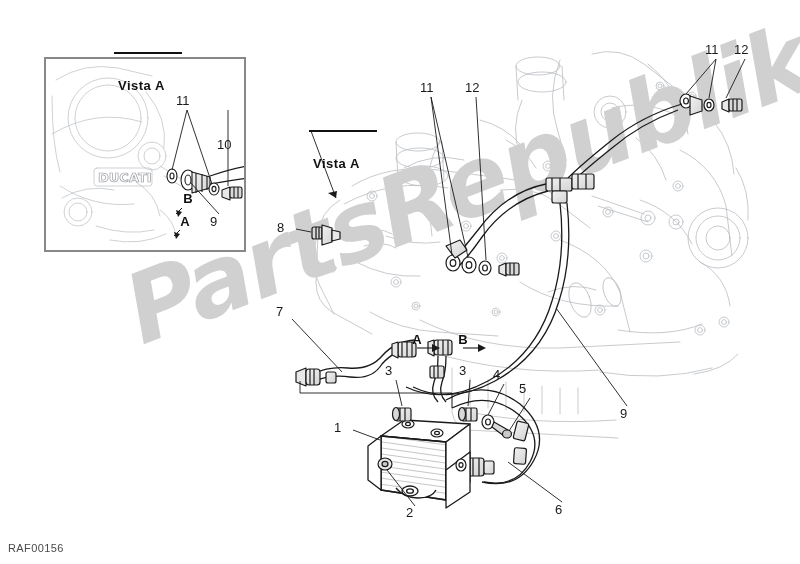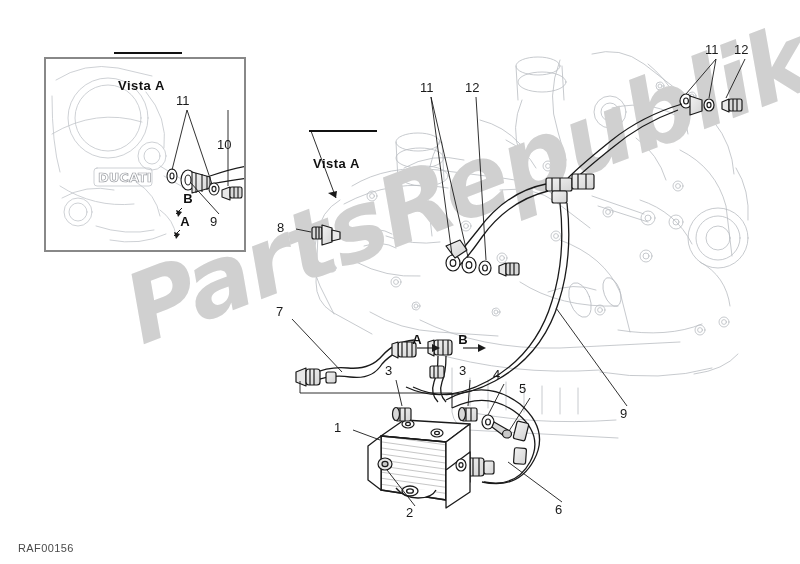--- a/index.html
+++ b/index.html
@@ -39,21 +39,21 @@
     font-style: italic;
     font-size: 96px;
     color: #d0d0d0;
     white-space: nowrap;
     transform: rotate(-21deg);
     transform-origin: left top;
     letter-spacing: -2px;
   }
   .partno {
     position: absolute;
-    left: 18px;
+    left: 8px;
     top: 542px;
     font-family: "Liberation Sans", sans-serif;
     font-size: 11px;
     color: #4a4a4a;
     letter-spacing: 0.4px;
   }
   .vista-title {
     position: absolute;
     font-family: "Liberation Sans", sans-serif;
     font-weight: bold;

